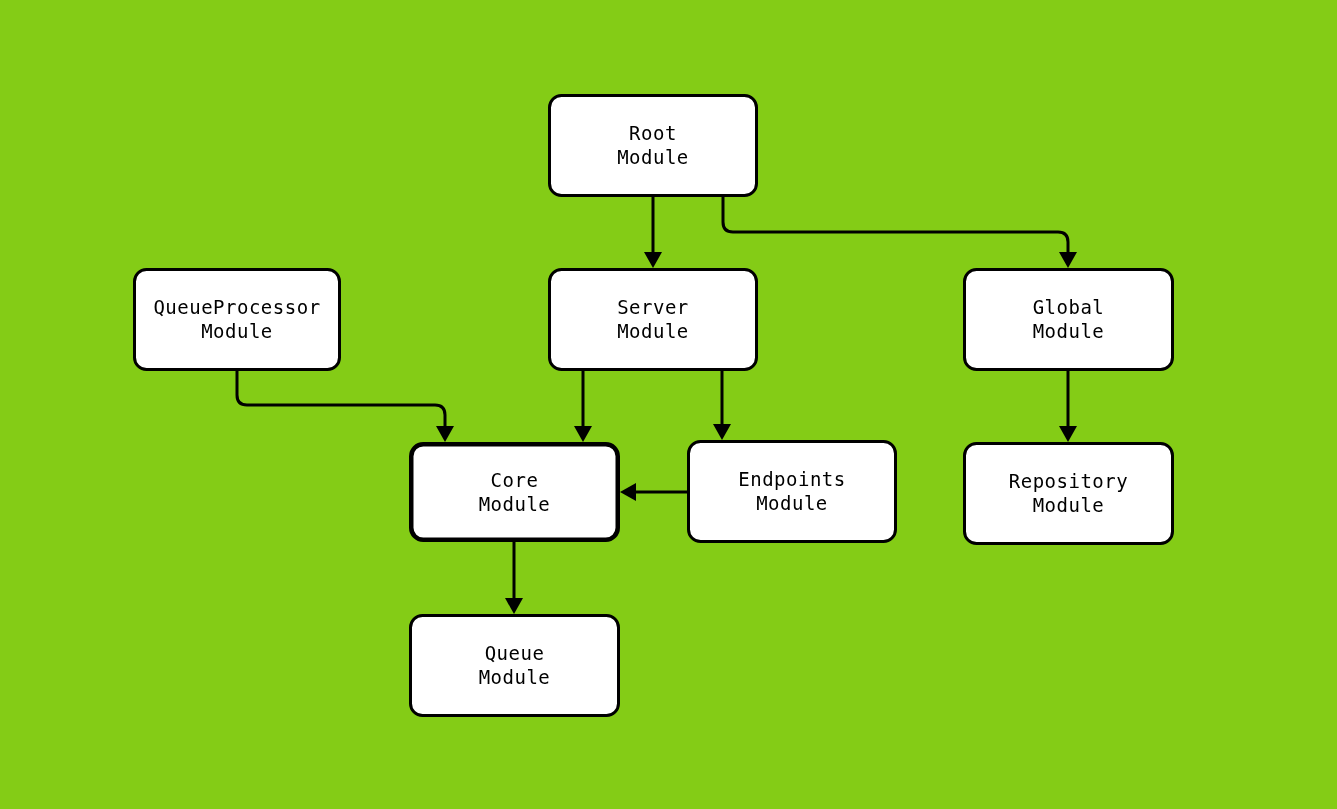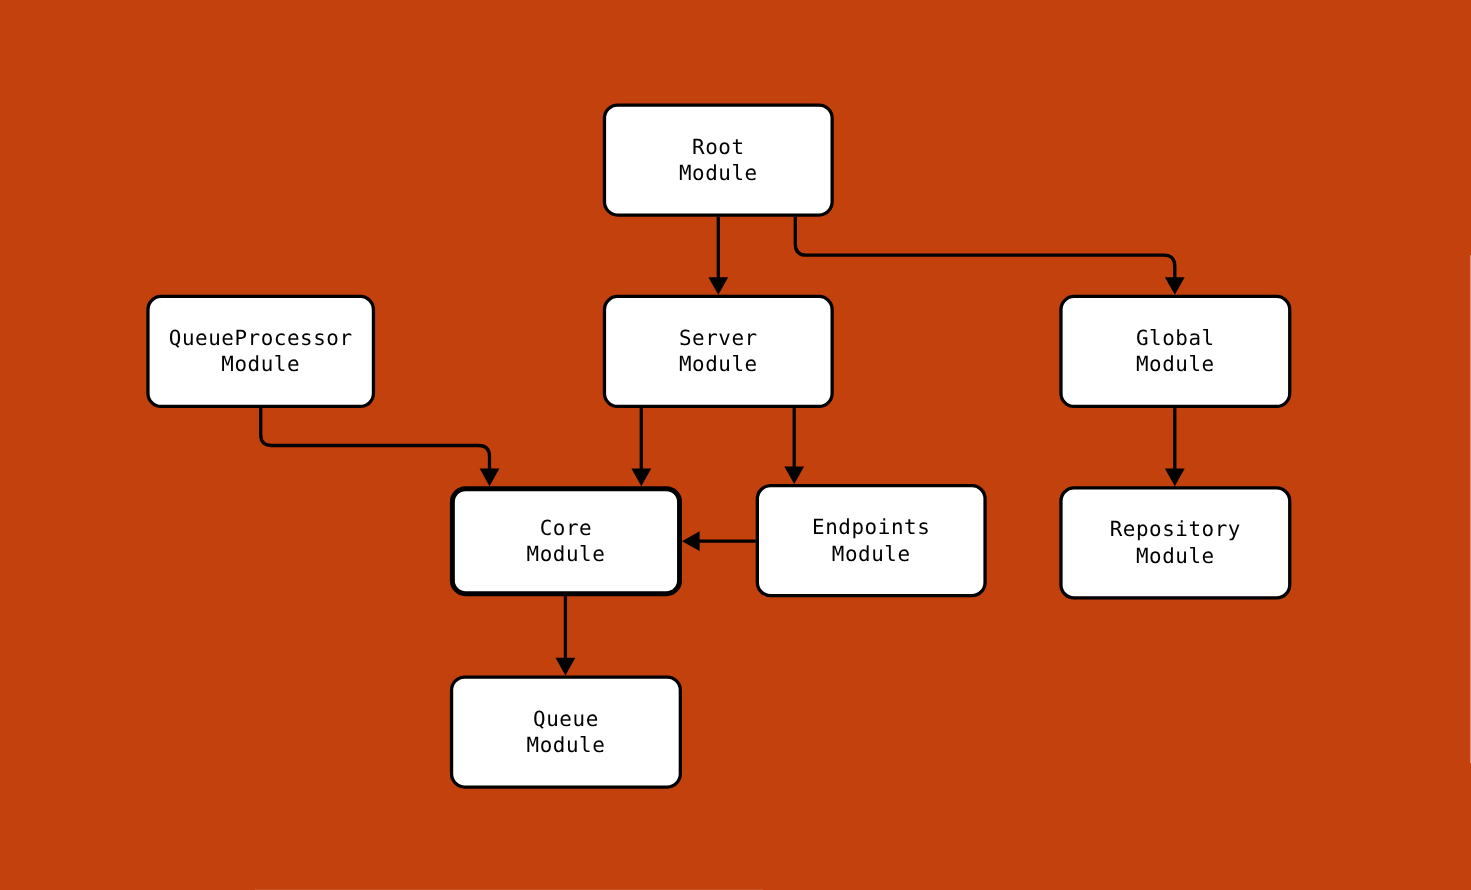--- a/index.html
+++ b/index.html
@@ -8,21 +8,21 @@
     padding: 0;
     background: #ffffff;
   }
   body {
     font-family: "DejaVu Sans Mono", "Liberation Mono", monospace;
   }
   #diagram-root {
     position: relative;
     width: 1337px;
     height: 809px;
-    background: #c2410c;
+    background: #84cc16;
     overflow: hidden;
   }
   #diagram-svg {
     position: absolute;
     top: 0;
     left: 0;
     width: 1337px;
     height: 809px;
     display: block;
   }

